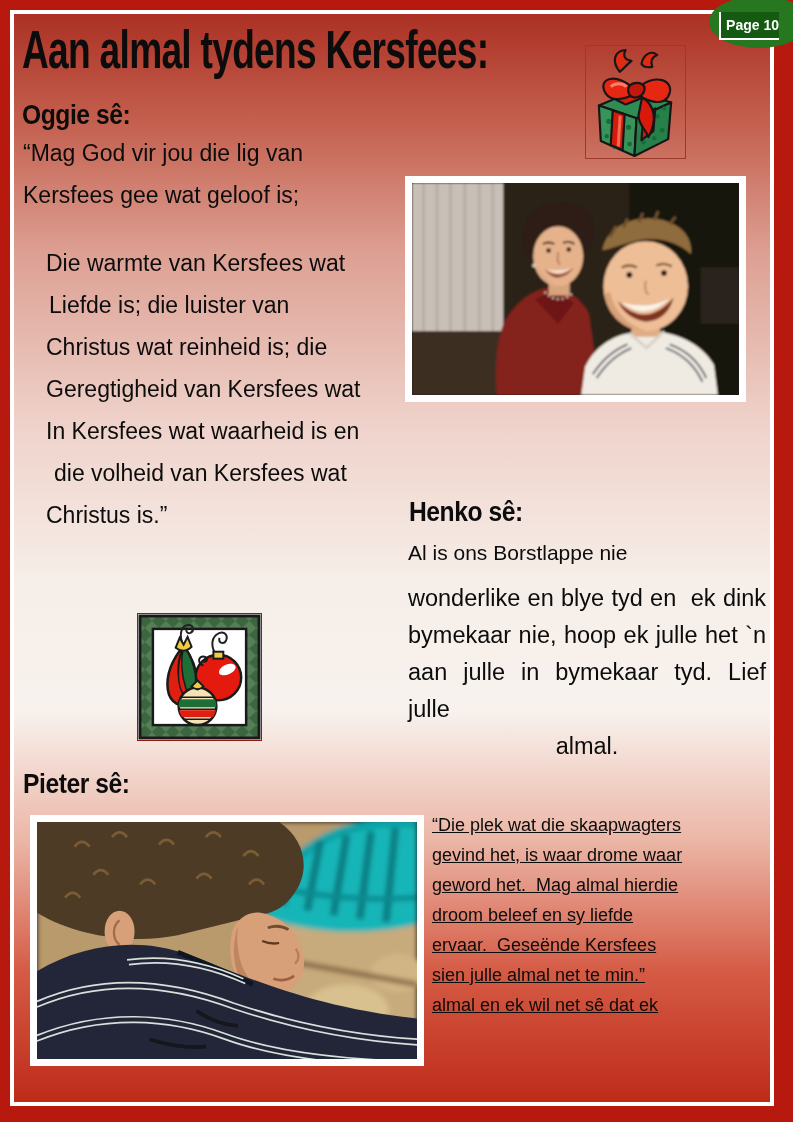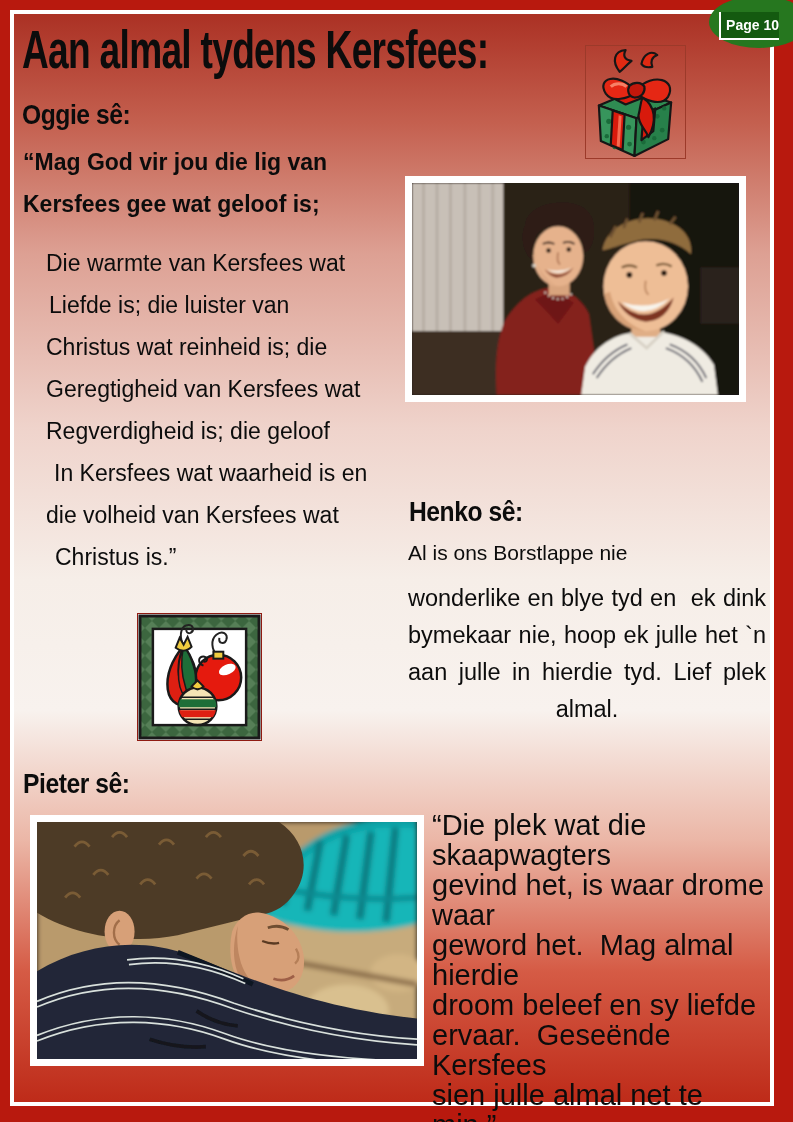--- a/index.html
+++ b/index.html
@@ -25,31 +25,31 @@
     transform:scaleX(0.70);transform-origin:left top;white-space:nowrap;
   }
   .section-heading{
     font-size:28px;font-weight:bold;letter-spacing:-0.5px;
     transform:scaleX(0.88);transform-origin:left top;white-space:nowrap;
   }
   .oggie-heading{left:22px;top:99px;}
   .henko-heading{left:409px;top:496px;}
   .pieter-heading{left:23px;top:768px;}
   .body-line{font-size:23px;line-height:42px;white-space:pre-wrap;}
-  .oggie-para1{left:23px;top:141px;width:370px;font-weight:bold;}
+  .oggie-para1{left:23px;top:132px;width:370px;}
   .oggie-para2{left:23px;top:242px;width:375px;margin-left:23px;}
   .oggie-para2 .body-line:nth-child(2){padding-left:3px;}
   .oggie-para2 .body-line:nth-child(6){padding-left:8px;}
   .oggie-para2 .body-line:nth-child(8){padding-left:9px;}
   .henko-intro{left:408px;top:538px;width:360px;font-size:21px;line-height:30px;}
   .henko-para{left:408px;top:580px;width:358px;font-size:23.5px;line-height:37px;}
   .henko-para .jline{text-align:justify;text-align-last:justify;white-space:pre-wrap;}
   .henko-para .lastline{text-align:center;white-space:pre-wrap;}
   .pieter-para{left:432px;top:810px;width:340px;font-size:22.5px;line-height:30px;}
-  .pieter-para .body-line{font-size:29px;line-height:30px;}
+  .pieter-para .body-line{font-size:18px;line-height:30px;text-decoration:underline;}
   .photo{box-sizing:border-box;border:7px solid #FFFFFF;overflow:hidden;background:#221A15;}
   .family-photo{left:405px;top:176px;width:341px;height:226px;}
   .pieter-photo{left:30px;top:815px;width:394px;height:251px;}
   .clipart{box-sizing:border-box;overflow:hidden;}
   .gift-clipart{left:585px;top:45px;width:101px;height:114px;border:1px solid #9C3A2A;}
   .ornaments-clipart{left:137px;top:613px;width:125px;height:128px;border:1px solid #8F1B12;background:#FFFFFF;}
   .badge-ellipse{
     left:709px;top:-4px;width:100px;height:52px;border-radius:50%;
     background:#26771F;
   }
@@ -180,32 +180,31 @@
   <div class="section-heading oggie-heading abs">Oggie sê:</div>
   <div class="oggie-para1 abs">
     <div class="body-line">“Mag God vir jou die lig van</div>
     <div class="body-line">Kersfees gee wat geloof is;</div>
   </div>
   <div class="oggie-para2 abs">
     <div class="body-line">Die warmte van Kersfees wat</div>
     <div class="body-line">Liefde is; die luister van</div>
     <div class="body-line">Christus wat reinheid is; die</div>
     <div class="body-line">Geregtigheid van Kersfees wat</div>
-    <div class="body-line">Regverdigheid is; die geloof</div>
     <div class="body-line">In Kersfees wat waarheid is en</div>
     <div class="body-line">die volheid van Kersfees wat</div>
     <div class="body-line">Christus is.”</div>
   </div>
 
   <div class="section-heading henko-heading abs">Henko sê:</div>
   <div class="henko-intro abs">Al is ons Borstlappe nie</div>
   <div class="henko-para abs">
     <div class="jline">wonderlike en blye tyd en  ek dink</div>
     <div class="jline">bymekaar nie, hoop ek julle het `n</div>
-    <div class="jline">aan julle in hierdie tyd. Lief plek</div>
+    <div class="jline">aan julle in bymekaar tyd. Lief julle</div>
     <div class="lastline">almal.</div>
   </div>
 
   <div class="ornaments-clipart clipart abs">
     <svg width="123" height="126" viewBox="0 0 124 127">
       <defs>
         <pattern id="diamonds" width="14" height="14" patternUnits="userSpaceOnUse">
           <rect width="14" height="14" fill="#567F57"></rect>
           <path d="M7,0 L14,7 L7,14 L0,7 Z" fill="#3C663F"></path>
         </pattern>

